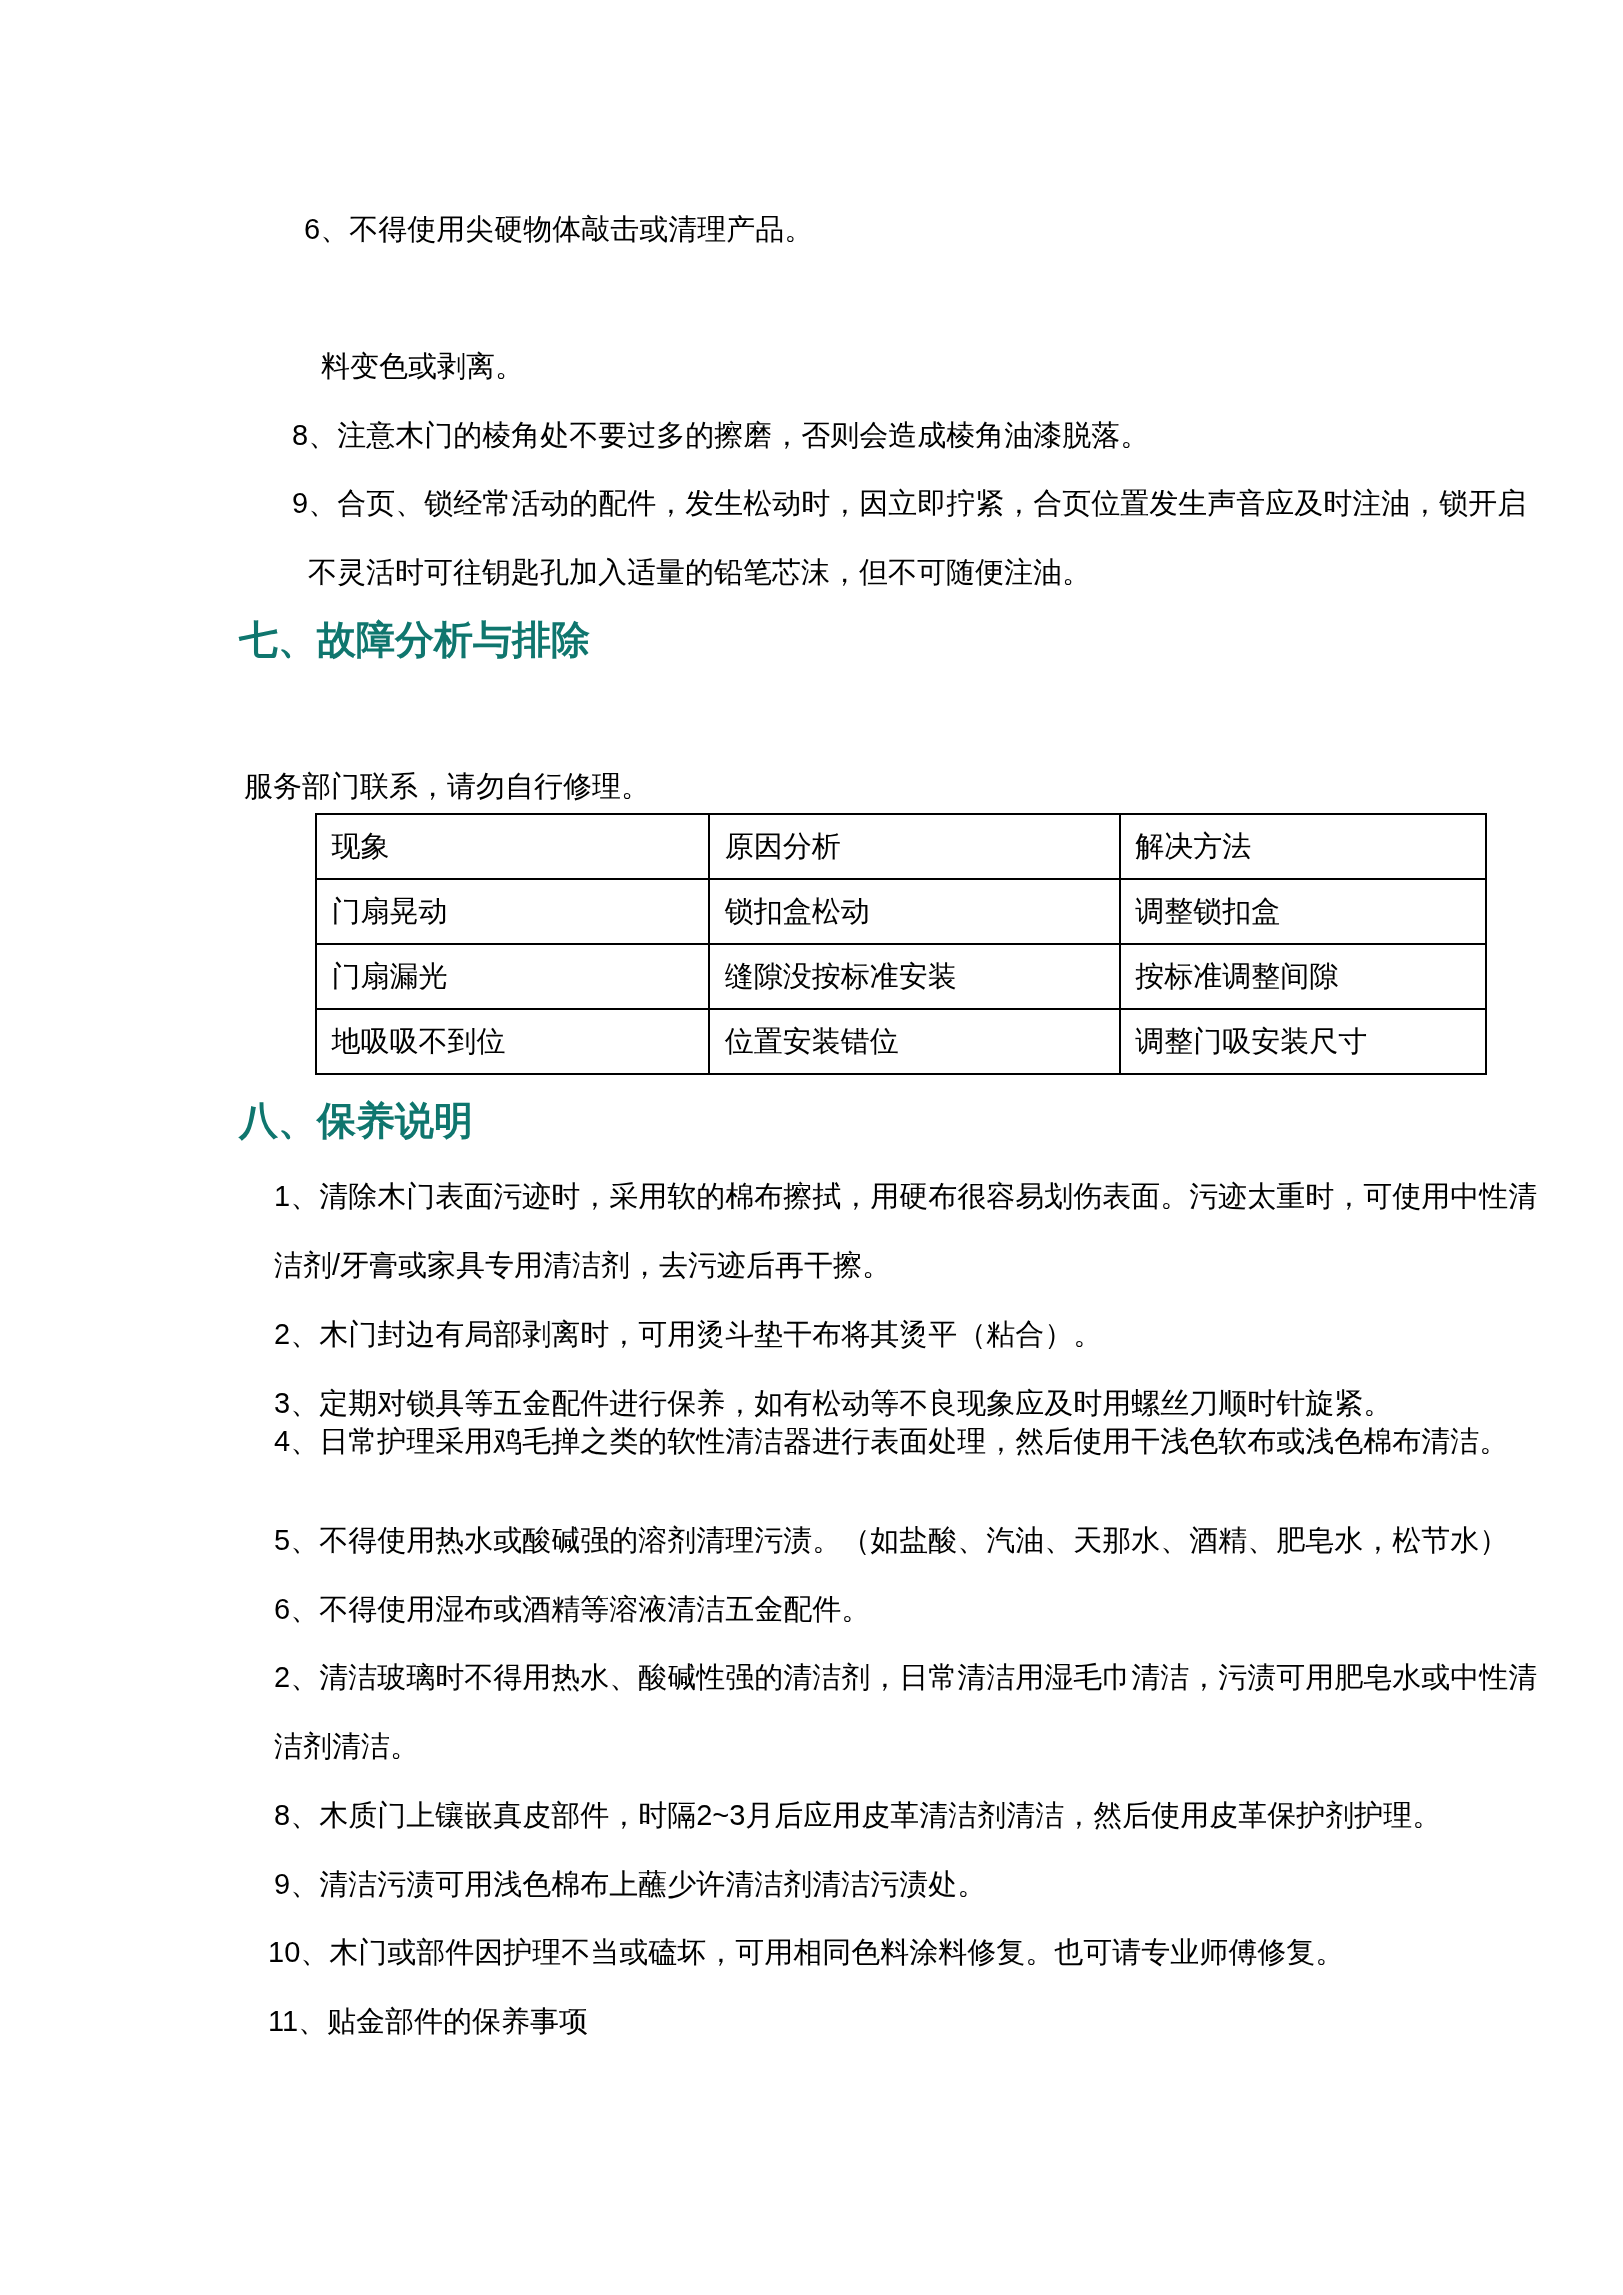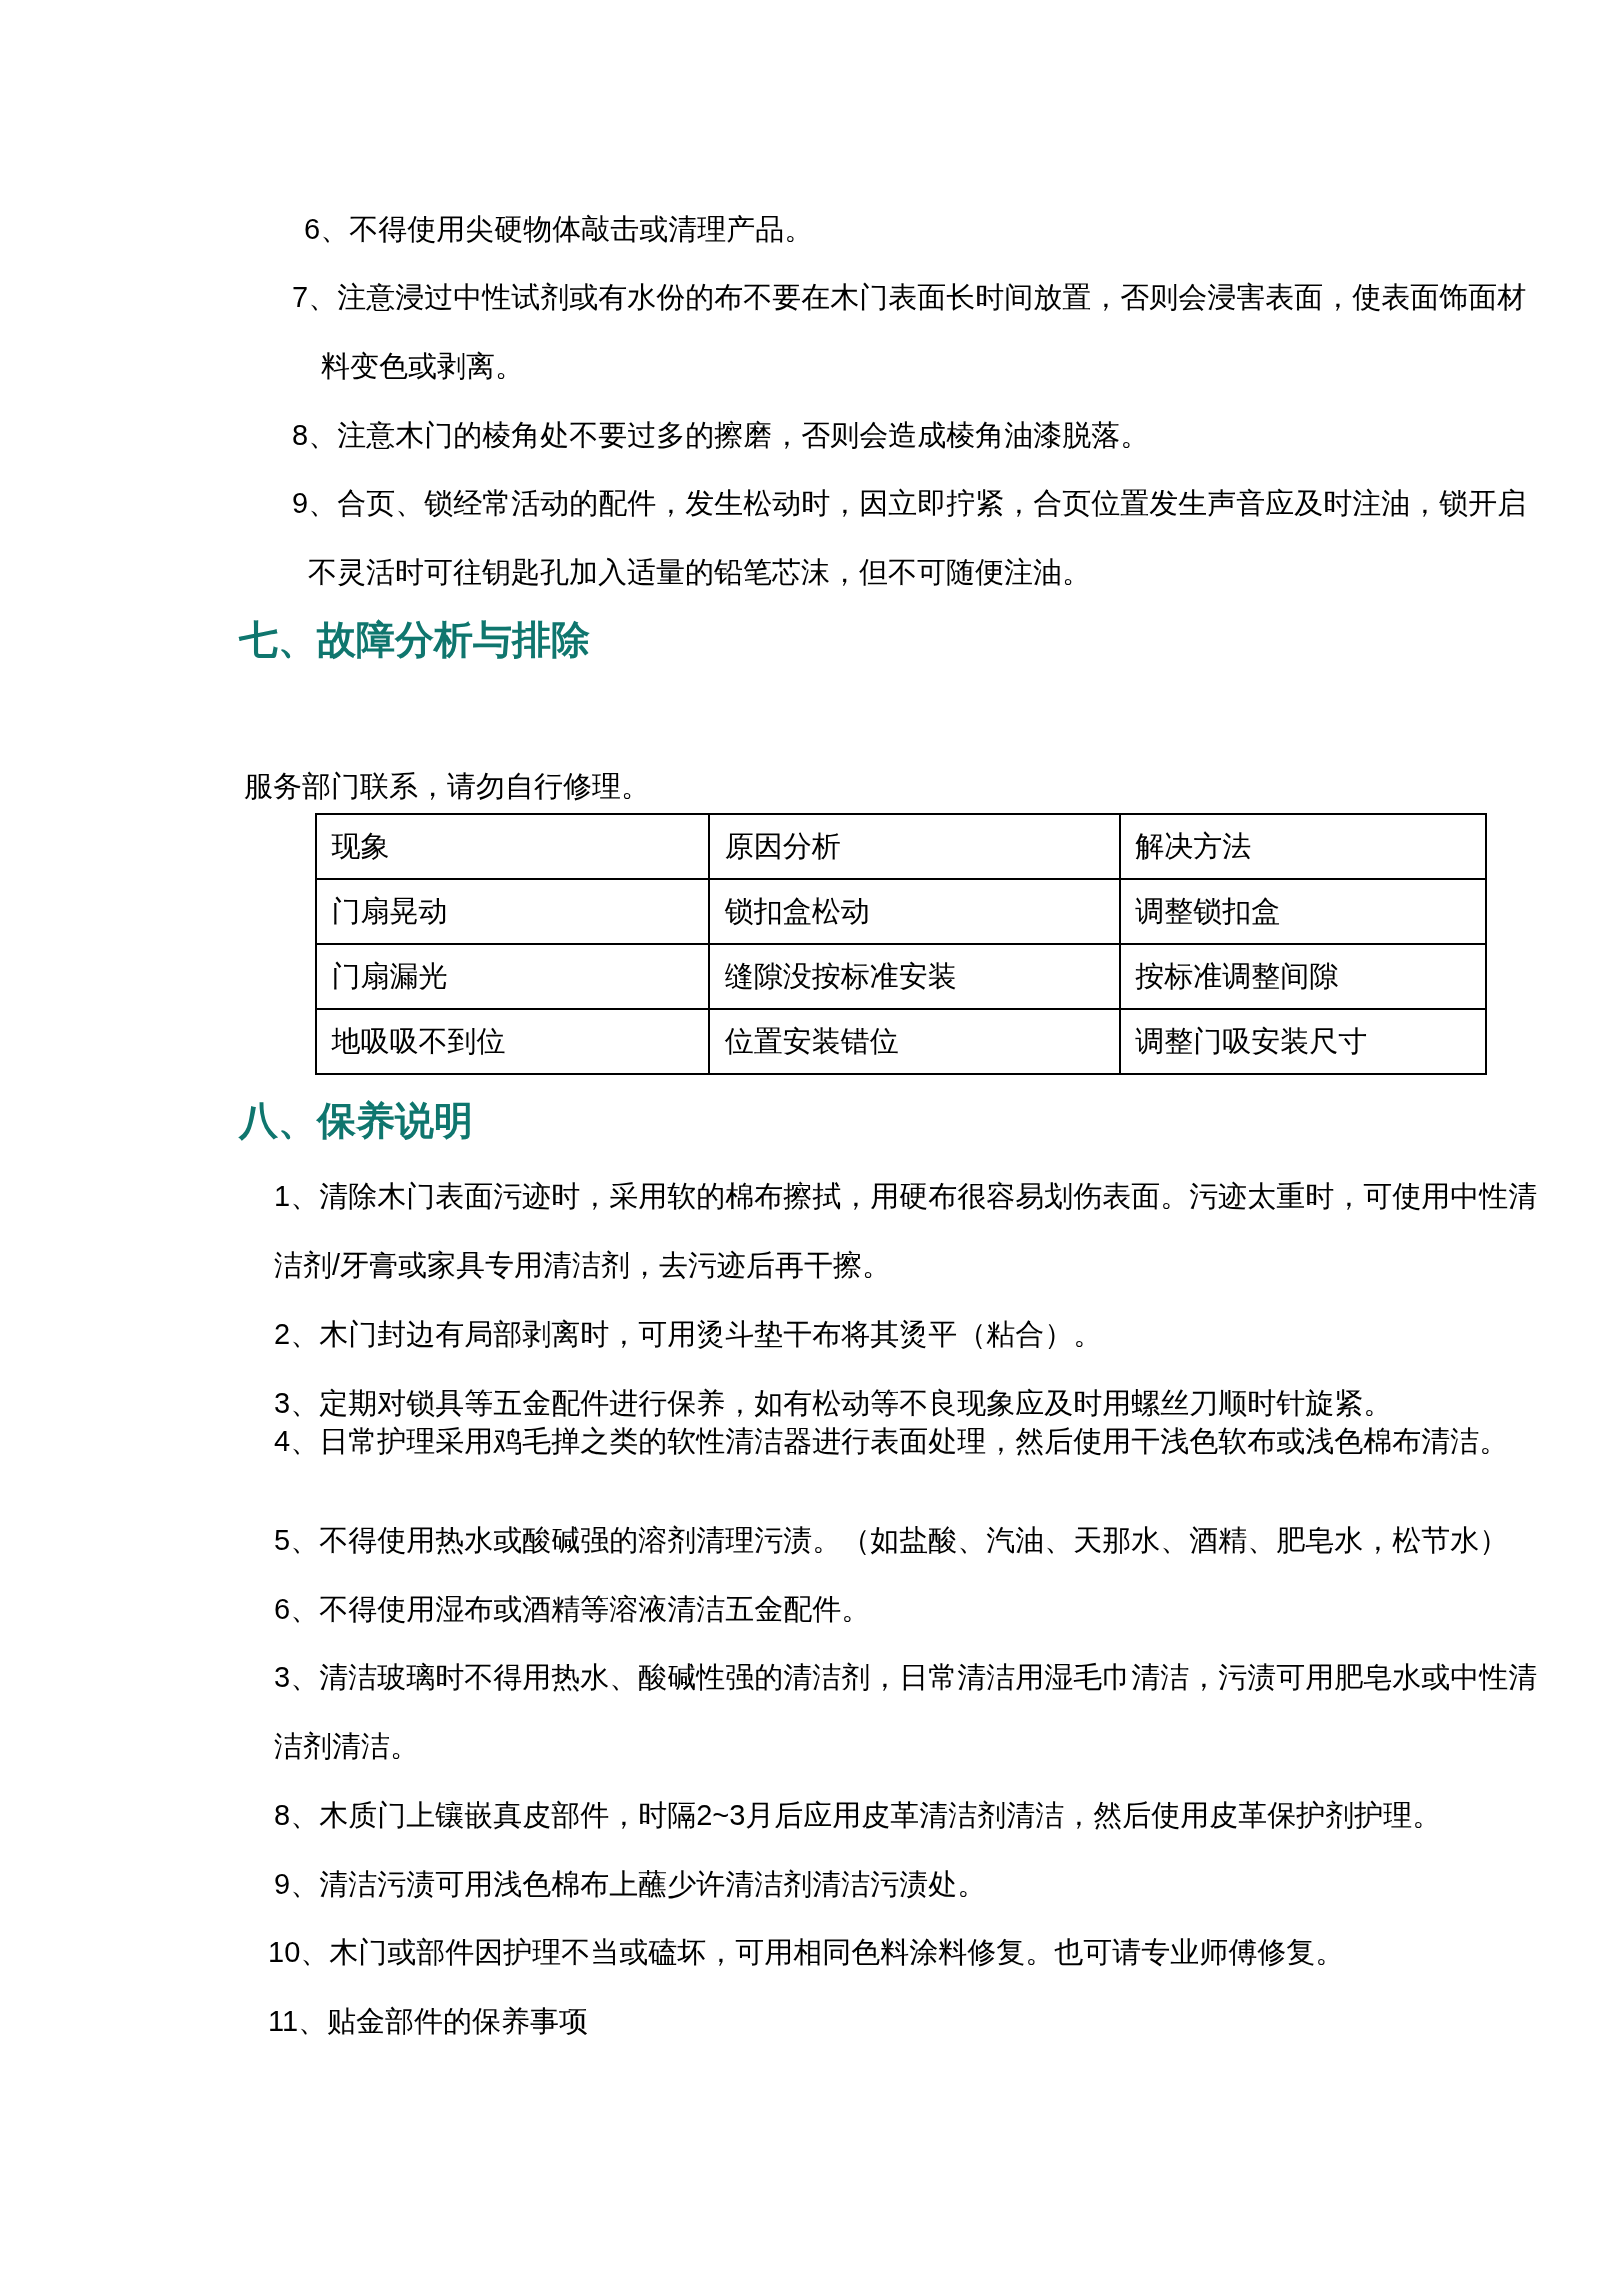--- a/index.html
+++ b/index.html
@@ -47,21 +47,20 @@
   .col1 { width: 377px; }
   .col2 { width: 394px; margin-left: 29px; }
   .col3 { width: 350px; }
 </style>
 </head>
 <body>
 
 <div class="page">
 
   <div class="line" style="left:304px; top:213px;">6、不得使用尖硬物体敲击或清理产品。</div>
-  <div class="line" style="left:292px; top:281px;">7、注意浸过中性试剂或有水份的布不要在木门表面长时间放置，否则会浸害表面，使表面饰面材</div>
   <div class="line" style="left:321px; top:350px;">料变色或剥离。</div>
   <div class="line" style="left:292px; top:419px;">8、注意木门的棱角处不要过多的擦磨，否则会造成棱角油漆脱落。</div>
   <div class="line" style="left:292px; top:487px;">9、合页、锁经常活动的配件，发生松动时，因立即拧紧，合页位置发生声音应及时注油，锁开启</div>
   <div class="line" style="left:308px; top:556px;">不灵活时可往钥匙孔加入适量的铅笔芯沫，但不可随便注油。</div>
 
   <div class="heading" style="left:239px; top:619px;">七、故障分析与排除</div>
   <div class="line" style="left:244px; top:770px;">服务部门联系，请勿自行修理。</div>
 
   <table class="faults">
     <tbody>
@@ -90,21 +89,21 @@
 
   <div class="heading" style="left:239px; top:1100px;">八、保养说明</div>
 
   <div class="line" style="left:274px; top:1180px;">1、清除木门表面污迹时，采用软的棉布擦拭，用硬布很容易划伤表面。污迹太重时，可使用中性清</div>
   <div class="line" style="left:274px; top:1249px;">洁剂/牙膏或家具专用清洁剂，去污迹后再干擦。</div>
   <div class="line" style="left:274px; top:1318px;">2、木门封边有局部剥离时，可用烫斗垫干布将其烫平（粘合）。</div>
   <div class="line" style="left:274px; top:1387px;text-align:right;">3、定期对锁具等五金配件进行保养，如有松动等不良现象应及时用螺丝刀顺时针旋紧。</div>
   <div class="line" style="left:274px; top:1425px;">4、日常护理采用鸡毛掸之类的软性清洁器进行表面处理，然后使用干浅色软布或浅色棉布清洁。</div>
   <div class="line" style="left:274px; top:1524px;">5、不得使用热水或酸碱强的溶剂清理污渍。（如盐酸、汽油、天那水、酒精、肥皂水，松节水）</div>
   <div class="line" style="left:274px; top:1593px;">6、不得使用湿布或酒精等溶液清洁五金配件。</div>
-  <div class="line" style="left:274px; top:1661px;">3、清洁玻璃时不得用热水、酸碱性强的清洁剂，日常清洁用湿毛巾清洁，污渍可用肥皂水或中性清</div>
+  <div class="line" style="left:274px; top:1661px;">2、清洁玻璃时不得用热水、酸碱性强的清洁剂，日常清洁用湿毛巾清洁，污渍可用肥皂水或中性清</div>
   <div class="line" style="left:274px; top:1730px;">洁剂清洁。</div>
   <div class="line" style="left:274px; top:1799px;">8、木质门上镶嵌真皮部件，时隔2~3月后应用皮革清洁剂清洁，然后使用皮革保护剂护理。</div>
   <div class="line" style="left:274px; top:1868px;">9、清洁污渍可用浅色棉布上蘸少许清洁剂清洁污渍处。</div>
   <div class="line" style="left:268px; top:1936px;">10、木门或部件因护理不当或磕坏，可用相同色料涂料修复。也可请专业师傅修复。</div>
   <div class="line" style="left:268px; top:2005px;">11、贴金部件的保养事项</div>
 
 </div>
 
 
 </body></html>

